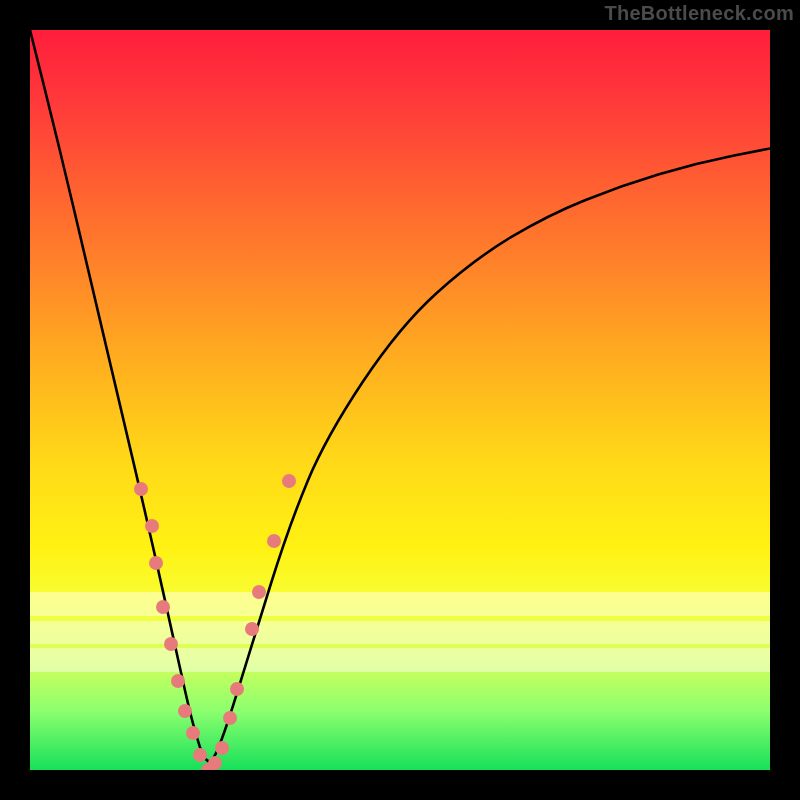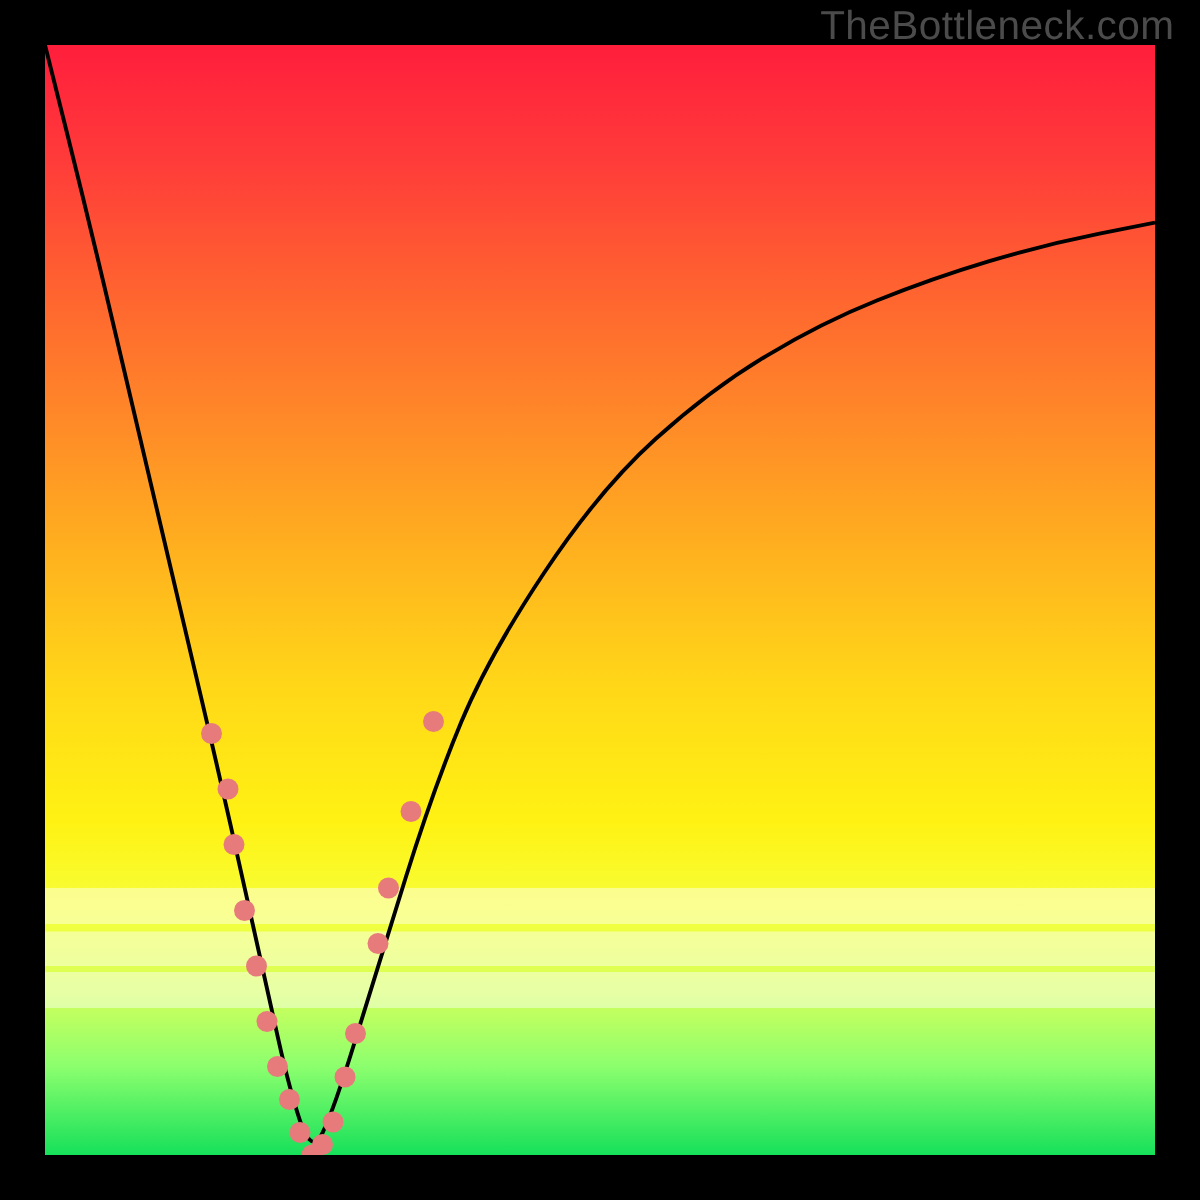--- a/index.html
+++ b/index.html
@@ -15,21 +15,21 @@
       #ffd818 58%,
       #fff213 70%,
       #f6ff3a 78%,
       #d6ff5a 85%,
       #8cff6e 92%,
       #16e05a 100%);
   }
   .whiteband{position:absolute;left:0;right:0;background:rgba(255,255,255,0.45)}
   svg.curve{position:absolute;inset:0}
   .dot{position:absolute;width:14px;height:14px;border-radius:50%;background:#e77b7b;transform:translate(-50%,-50%)}
-  .wm{position:absolute;right:17px;top:2px;color:#4b4b4b;font-size:27px;letter-spacing:.3px;font-weight:400}
+  .wm{position:absolute;right:6px;top:2px;color:#4b4b4b;font-size:20px;letter-spacing:.3px;font-weight:700}
 </style>
 </head>
 <body>
 <div class="stage">
 
   <div class="wm">TheBottleneck.com</div>
 
   <div class="plot">
     <div class="gradient"></div>
 

